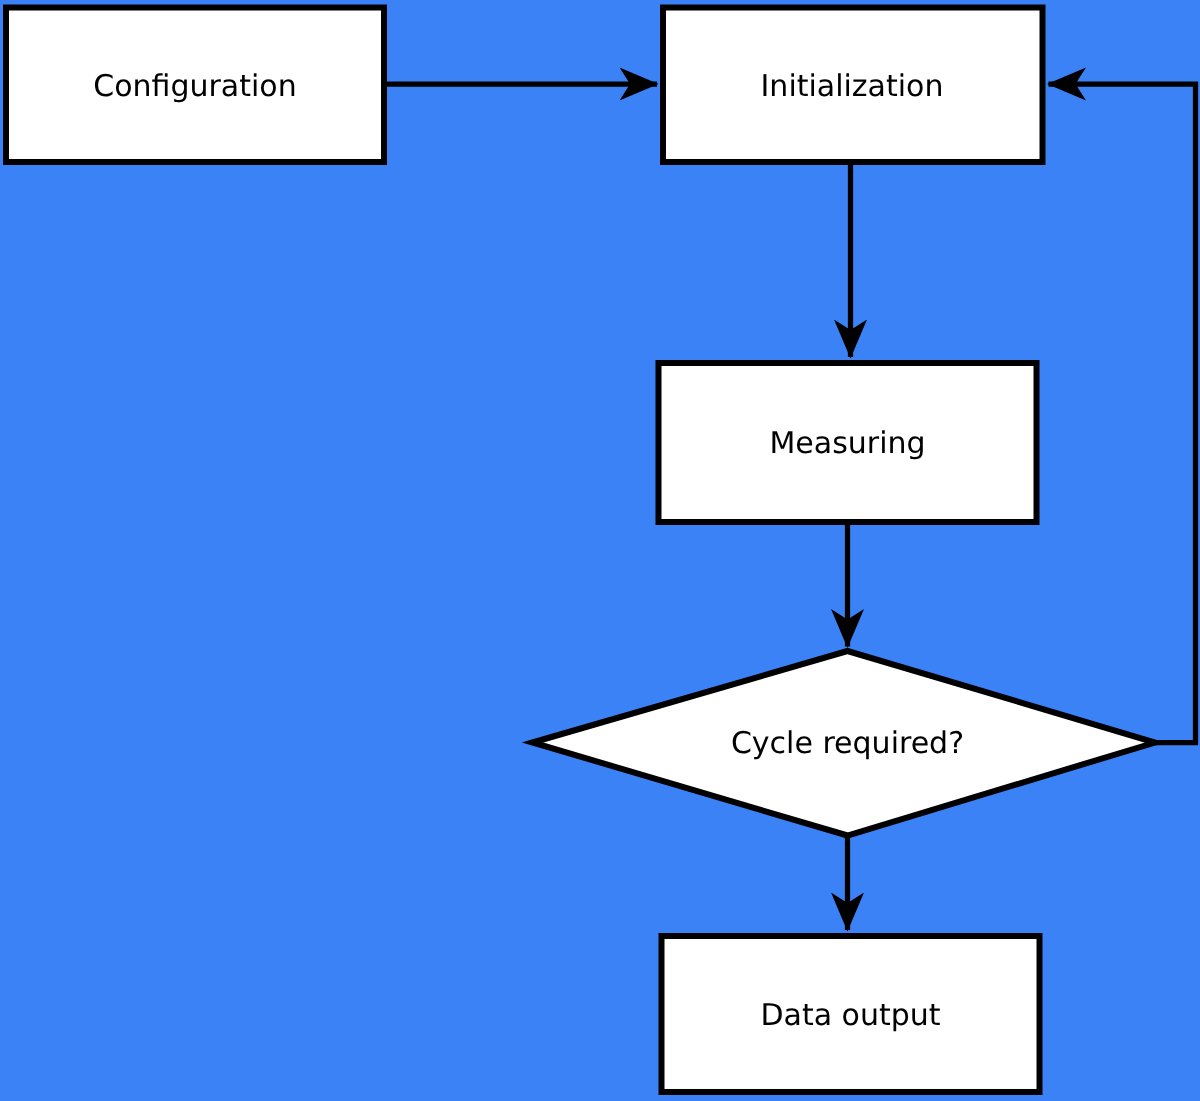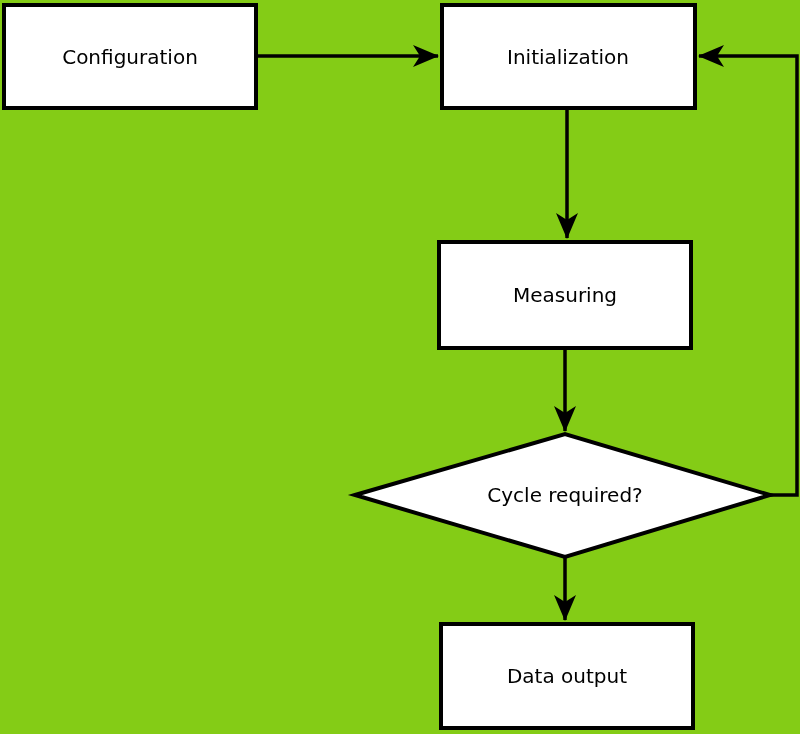--- a/index.html
+++ b/index.html
@@ -4,21 +4,21 @@
 <style>
   html, body {
     margin: 0;
     padding: 0;
     background: #ffffff;
   }
   #canvas {
     position: relative;
     width: 800px;
     height: 734px;
-    background: #84cc16;
+    background: #3b82f6;
     overflow: hidden;
   }
   svg { display: block; }
   .node-shape {
     fill: #ffffff;
     stroke: #000000;
     stroke-width: 4;
   }
   .edge {
     fill: none;

